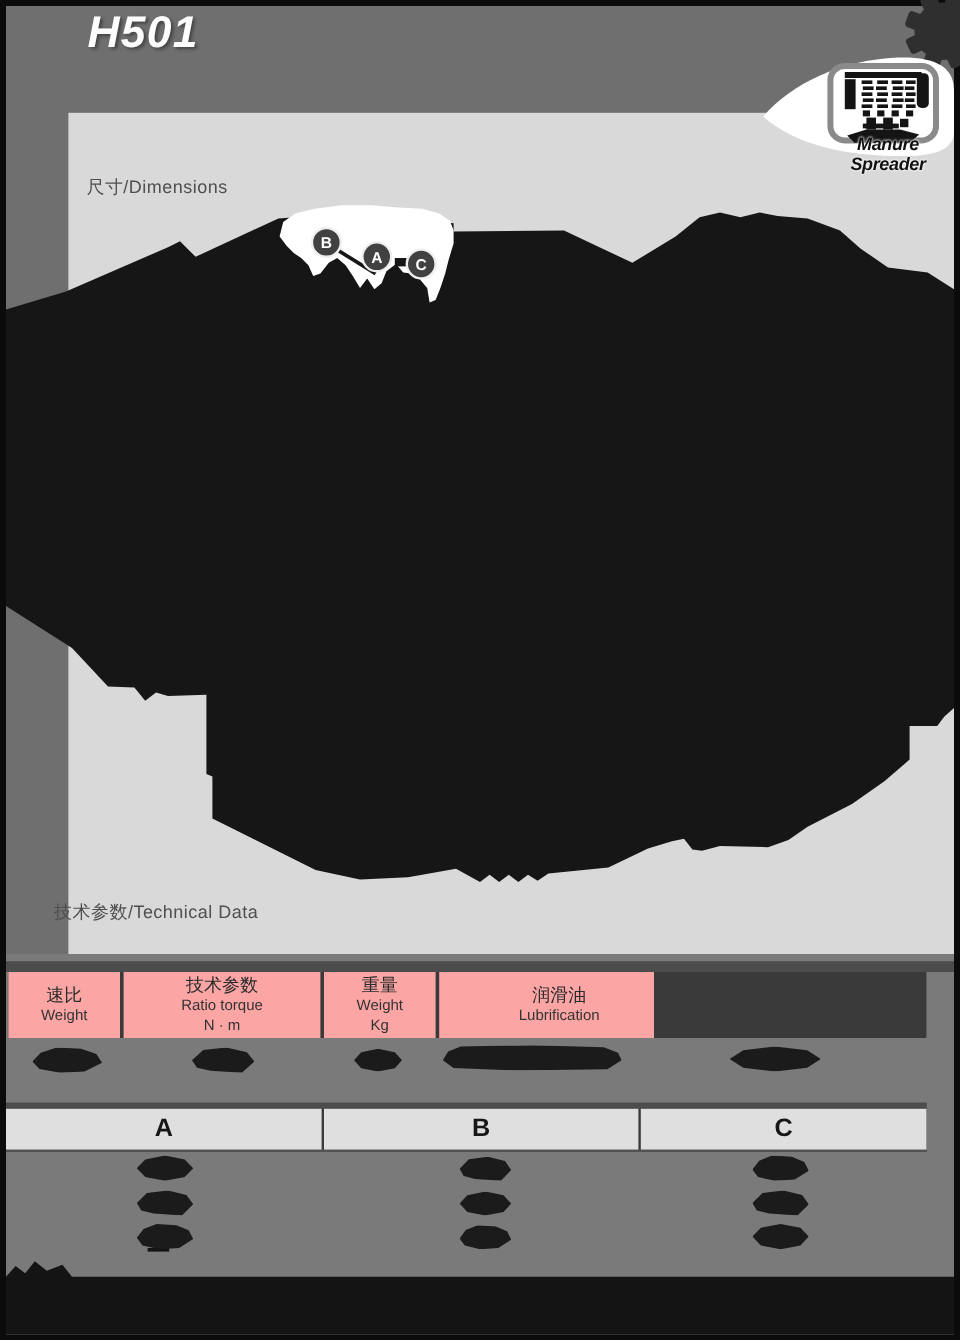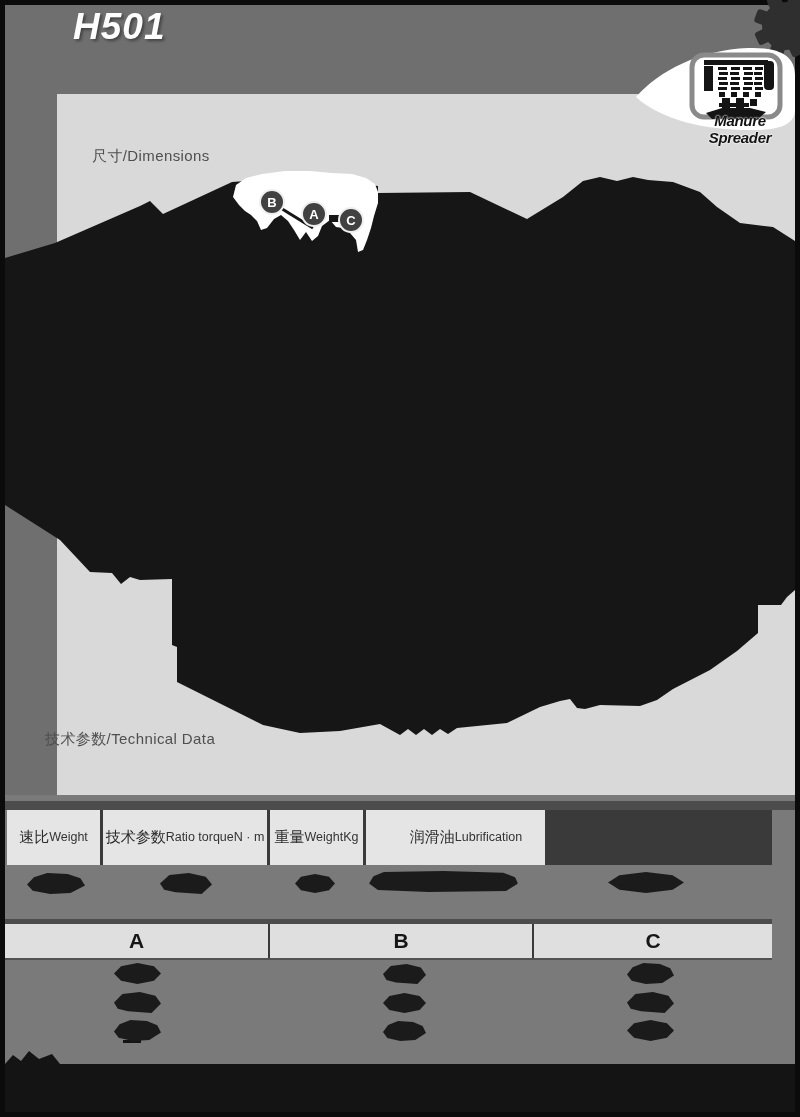--- a/index.html
+++ b/index.html
@@ -11,22 +11,22 @@
   }
   .bg{position:absolute;left:5px;top:5px;width:790px;height:1107px;background:#6f6f6f;}
   .lower-bg{position:absolute;left:5px;top:795px;width:790px;height:317px;background:#7a7a7a;}
   .panel{position:absolute;left:57px;top:94px;width:738px;height:701px;background:#d9d9d9;}
   .page-title{
     position:absolute;left:73px;top:6px;z-index:5;
     font-size:37px;font-weight:800;font-style:italic;color:#fdfdfd;
     text-shadow:2px 2px 3px rgba(0,0,0,.4);letter-spacing:1px;
   }
   .section-label{position:absolute;z-index:5;font-size:15px;color:#4f4f4f;letter-spacing:.4px;}
-  .dims-label{left:72px;top:147px;margin-left:20px;}
-  .tech-label{left:45px;top:730px;text-align:center;}
+  .dims-label{left:72px;top:147px;}
+  .tech-label{left:45px;top:751px;text-align:center;}
   .art{position:absolute;left:0;top:0;z-index:2;pointer-events:none;}
   .shadow-band{position:absolute;left:5px;top:801px;width:790px;height:9px;background:#4c4c4c;z-index:3;}
 
   
   .callout{
     position:absolute;z-index:6;width:22px;height:22px;border-radius:50%;
     background:#414141;border:2px solid #efefef;color:#fff;
     font-size:13px;font-weight:700;display:flex;align-items:center;justify-content:center;
   }
   .callout-dash{position:absolute;z-index:5;left:329px;top:215px;width:10px;height:7px;background:#161616;}
@@ -37,21 +37,21 @@
     font-size:15px;font-weight:700;font-style:italic;color:#121212;letter-spacing:-.3px;
     text-shadow:0 0 2px #fff,0 0 2px #fff;
   }
 
   
   .spec-table{
     position:absolute;left:7px;top:810px;width:765px;height:55px;z-index:3;
     display:flex;gap:3px;background:#3a3a3a;
   }
   .spec-table .cell{
-    background:#e5e5e5;display:flex;flex-direction:row;align-items:center;justify-content:center;
+    background:#fca5a5;display:flex;flex-direction:column;align-items:center;justify-content:center;
     color:#2b2b2b;line-height:1.22;
   }
   .cell .zh{font-size:15px;}
   .cell .en{font-size:12.5px;color:#333;}
   .w1{width:93px;} .w2{width:164px;} .w3{width:93px;} .w4{width:158px;padding-left:21px;} .w5{width:245px;}
 
   
   .dim-table{
     position:absolute;left:5px;top:919px;width:767px;z-index:3;
     border-top:5px solid #4c4c4c;border-bottom:2px solid #525252;

